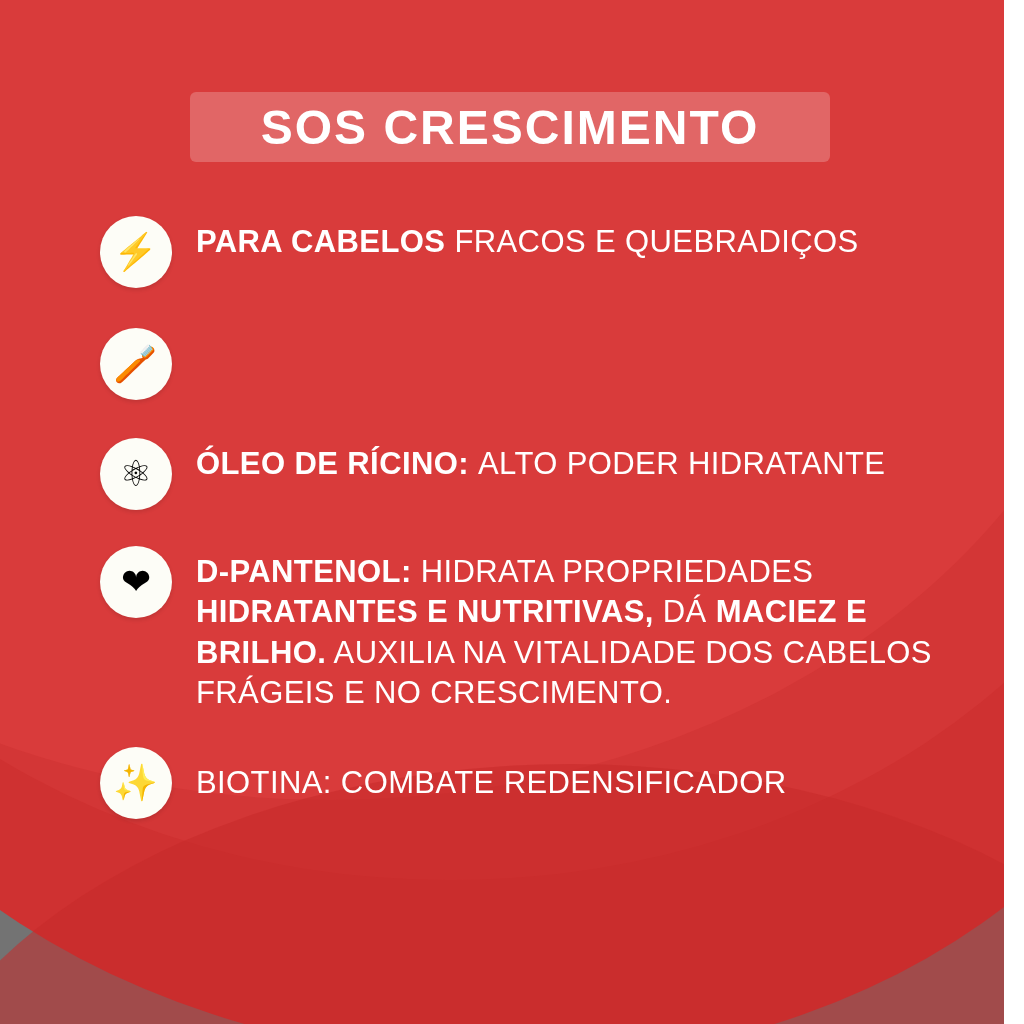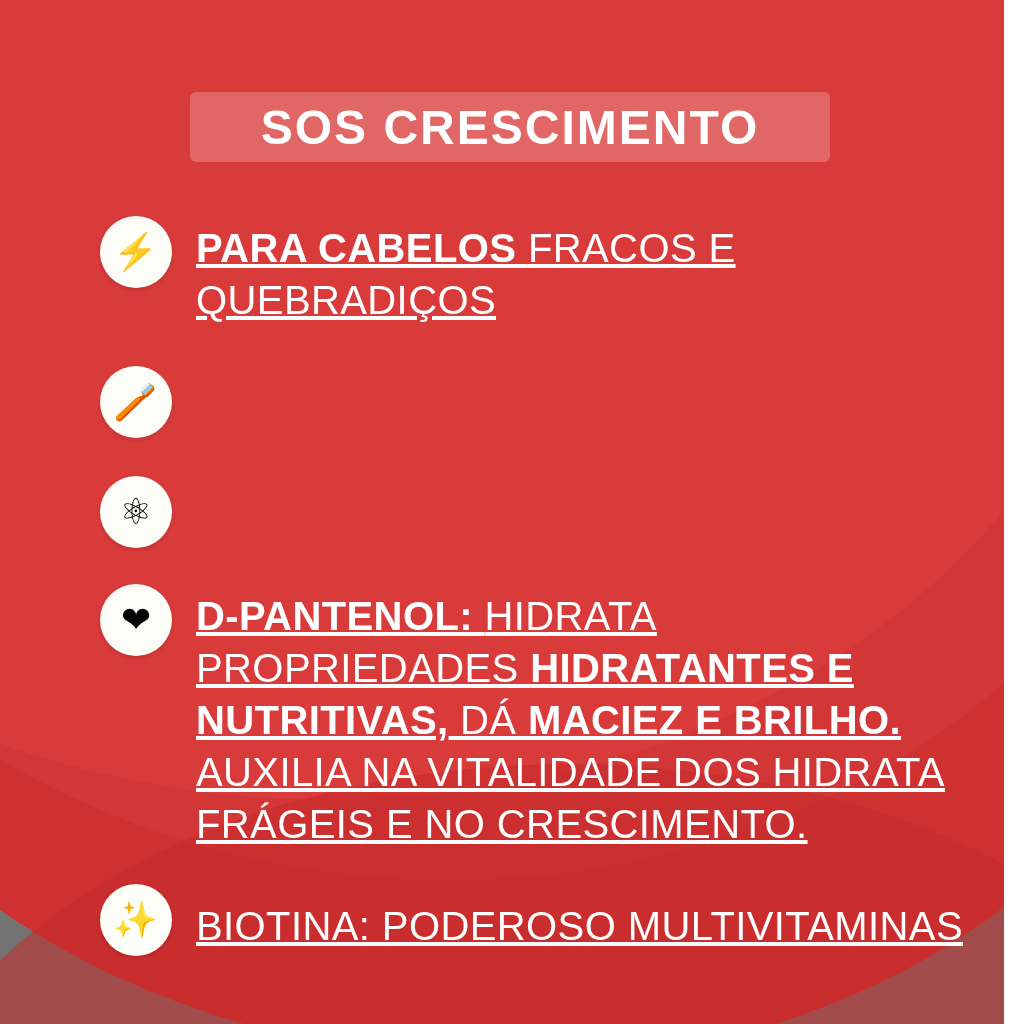--- a/index.html
+++ b/index.html
@@ -111,26 +111,25 @@
     justify-content: center;
     box-shadow: 0 2px 4px rgba(0,0,0,0.12);
     margin-right: 24px;
   }
   .icon-glyph {
     font-size: 36px;
     line-height: 1;
   }
   .feature-text {
     color: #ffffff;
-    font-size: 40px;
+    font-size: 31px;
     line-height: 1.30;
     letter-spacing: 0.4px;
     padding-top: 8px;
     max-width: 770px;
-    text-decoration: underline;
   }
   .feature-text b {
     font-weight: bold;
   }
 
   
   .row-1 .icon-badge { margin-top: 2px; }
   .row-2 .icon-badge { margin-top: 2px; }
   .row-3 .icon-badge { margin-top: 2px; }
   .row-4 .icon-badge { margin-top: 2px; }
@@ -170,31 +169,32 @@
       <div class="feature-row row-2">
         <div class="icon-badge">
           <span class="icon-glyph">🪥</span>
         </div>
       </div>
 
       <div class="feature-row row-3">
         <div class="icon-badge">
           <span class="icon-glyph">⚛</span>
         </div>
+        <div class="feature-text"><b>ÓLEO DE RÍCINO: </b><span>ALTO PODER HIDRATANTE</span></div>
       </div>
 
       <div class="feature-row row-4">
         <div class="icon-badge">
           <span class="icon-glyph">❤</span>
         </div>
-        <div class="feature-text"><b>D-PANTENOL: </b><span>HIDRATA PROPRIEDADES </span><b>HIDRATANTES E NUTRITIVAS,</b><span> DÁ </span><b>MACIEZ E BRILHO.</b><span> AUXILIA NA VITALIDADE DOS HIDRATA FRÁGEIS E NO CRESCIMENTO.</span></div>
+        <div class="feature-text"><b>D-PANTENOL: </b><span>HIDRATA PROPRIEDADES </span><b>HIDRATANTES E NUTRITIVAS,</b><span> DÁ </span><b>MACIEZ E BRILHO.</b><span> AUXILIA NA VITALIDADE DOS CABELOS FRÁGEIS E NO CRESCIMENTO.</span></div>
       </div>
 
       <div class="feature-row row-5">
         <div class="icon-badge">
           <span class="icon-glyph">✨</span>
         </div>
-        <div class="feature-text"><span>BIOTINA: PODEROSO MULTIVITAMINAS</span></div>
+        <div class="feature-text"><span>BIOTINA: COMBATE REDENSIFICADOR</span></div>
       </div>
 
     </div>
   </div>
 </div>
 
 </body></html>

